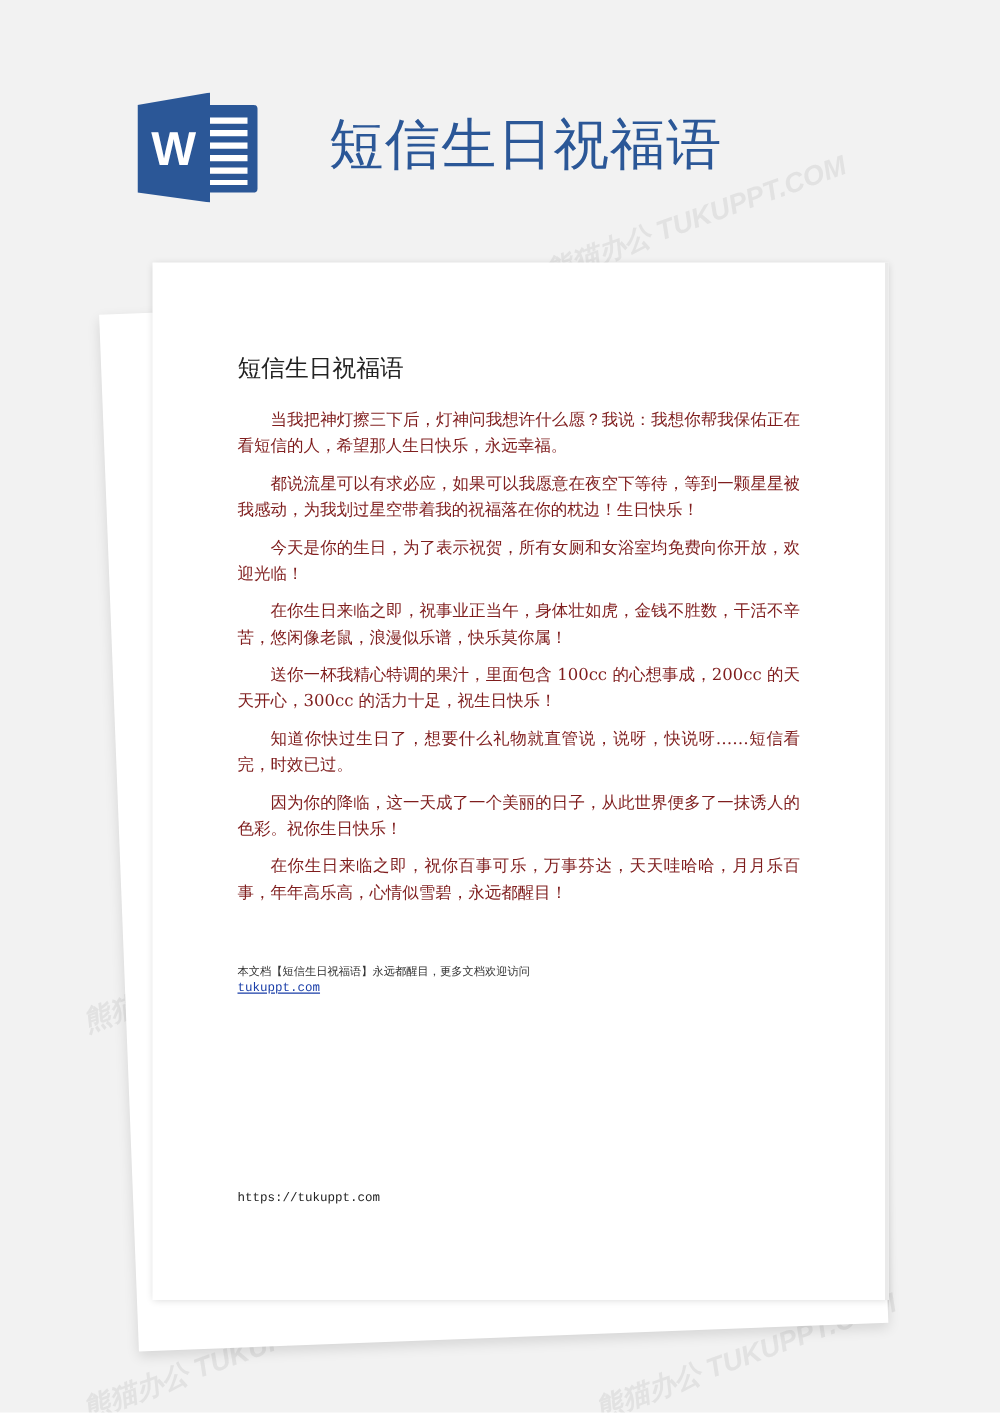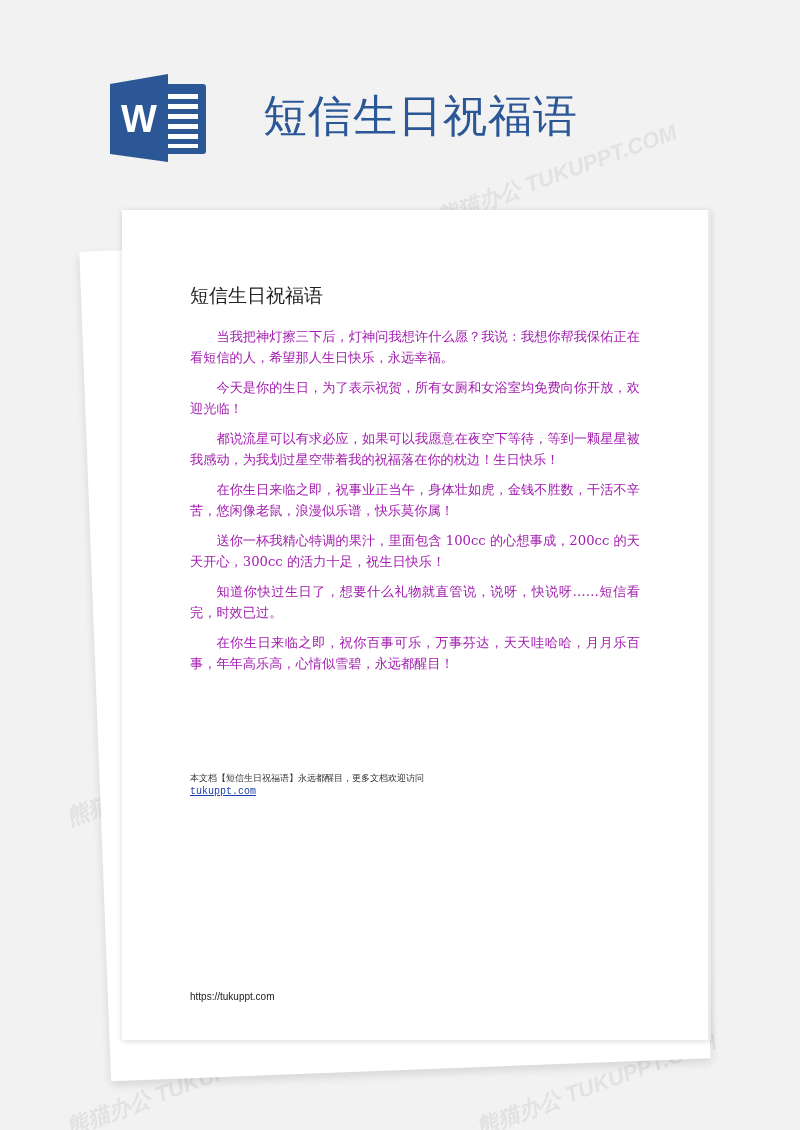--- a/index.html
+++ b/index.html
@@ -26,34 +26,34 @@
     background: #fff;
     box-shadow: 0 1px 6px rgba(0,0,0,0.15);
     border-right: 3px solid #eaeaea;
   }
   .doc-title {
     position: absolute; left: 68px; top: 72px;
     font-size: 19px; color: #222; line-height: 26px;
   }
   .doc-body { position: absolute; left: 68px; top: 116px; width: 450px; }
   .para {
-    font-size: 13.2px; line-height: 21px; color: #a21caf;
+    font-size: 13.2px; line-height: 21px; color: #7f1d1d;
     text-indent: 2em; margin: 0 0 9px 0; text-align: justify;
   }
   .footer-note {
     position: absolute; left: 68px; top: 562px;
     font-size: 9px; color: #333; line-height: 13px;
   }
   .footer-link {
     display: block; font-family: Liberation Mono, monospace;
     font-size: 10px; color: #1a3ea8; text-decoration: underline;
   }
   .page-url {
-    position: absolute; left: 68px; top: 781px;
-    font-family: Liberation Sans, sans-serif; font-size: 10px; color: #222;
+    position: absolute; left: 68px; top: 744px;
+    font-family: Liberation Mono, monospace; font-size: 10px; color: #222;
   }
   .watermark {
     position: absolute; font-family: "Liberation Sans", sans-serif;
     font-size: 22px; font-style: italic; font-weight: bold;
     color: rgba(180,180,180,0.25); transform: rotate(-20deg);
     white-space: nowrap; pointer-events: none;
   }
 </style>
 </head>
 <body>
@@ -78,25 +78,26 @@
 <div class="watermark" style="left:450px;top:740px;">熊猫办公 TUKUPPT.COM</div>
 <div class="watermark" style="left:60px;top:1070px;">熊猫办公 TUKUPPT.COM</div>
 <div class="watermark" style="left:470px;top:1070px;">熊猫办公 TUKUPPT.COM</div>
 
 <div class="back-sheet"></div>
 
 <div class="page">
   <div class="doc-title">短信生日祝福语</div>
   <div class="doc-body">
     <p class="para">当我把神灯擦三下后，灯神问我想许什么愿？我说：我想你帮我保佑正在看短信的人，希望那人生日快乐，永远幸福。</p>
+    <p class="para">都说流星可以有求必应，如果可以我愿意在夜空下等待，等到一颗星星被我感动，为我划过星空带着我的祝福落在你的枕边！生日快乐！</p>
     <p class="para">今天是你的生日，为了表示祝贺，所有女厕和女浴室均免费向你开放，欢迎光临！</p>
-    <p class="para">都说流星可以有求必应，如果可以我愿意在夜空下等待，等到一颗星星被我感动，为我划过星空带着我的祝福落在你的枕边！生日快乐！</p>
     <p class="para">在你生日来临之即，祝事业正当午，身体壮如虎，金钱不胜数，干活不辛苦，悠闲像老鼠，浪漫似乐谱，快乐莫你属！</p>
     <p class="para">送你一杯我精心特调的果汁，里面包含 100cc 的心想事成，200cc 的天天开心，300cc 的活力十足，祝生日快乐！</p>
     <p class="para">知道你快过生日了，想要什么礼物就直管说，说呀，快说呀……短信看完，时效已过。</p>
+    <p class="para">因为你的降临，这一天成了一个美丽的日子，从此世界便多了一抹诱人的色彩。祝你生日快乐！</p>
     <p class="para">在你生日来临之即，祝你百事可乐，万事芬达，天天哇哈哈，月月乐百事，年年高乐高，心情似雪碧，永远都醒目！</p>
   </div>
   <div class="footer-note">
     <span>本文档【短信生日祝福语】永远都醒目，更多文档欢迎访问</span>
     <a class="footer-link">tukuppt.com</a>
   </div>
   <div class="page-url">https://tukuppt.com</div>
 </div>
 
 </body></html>

